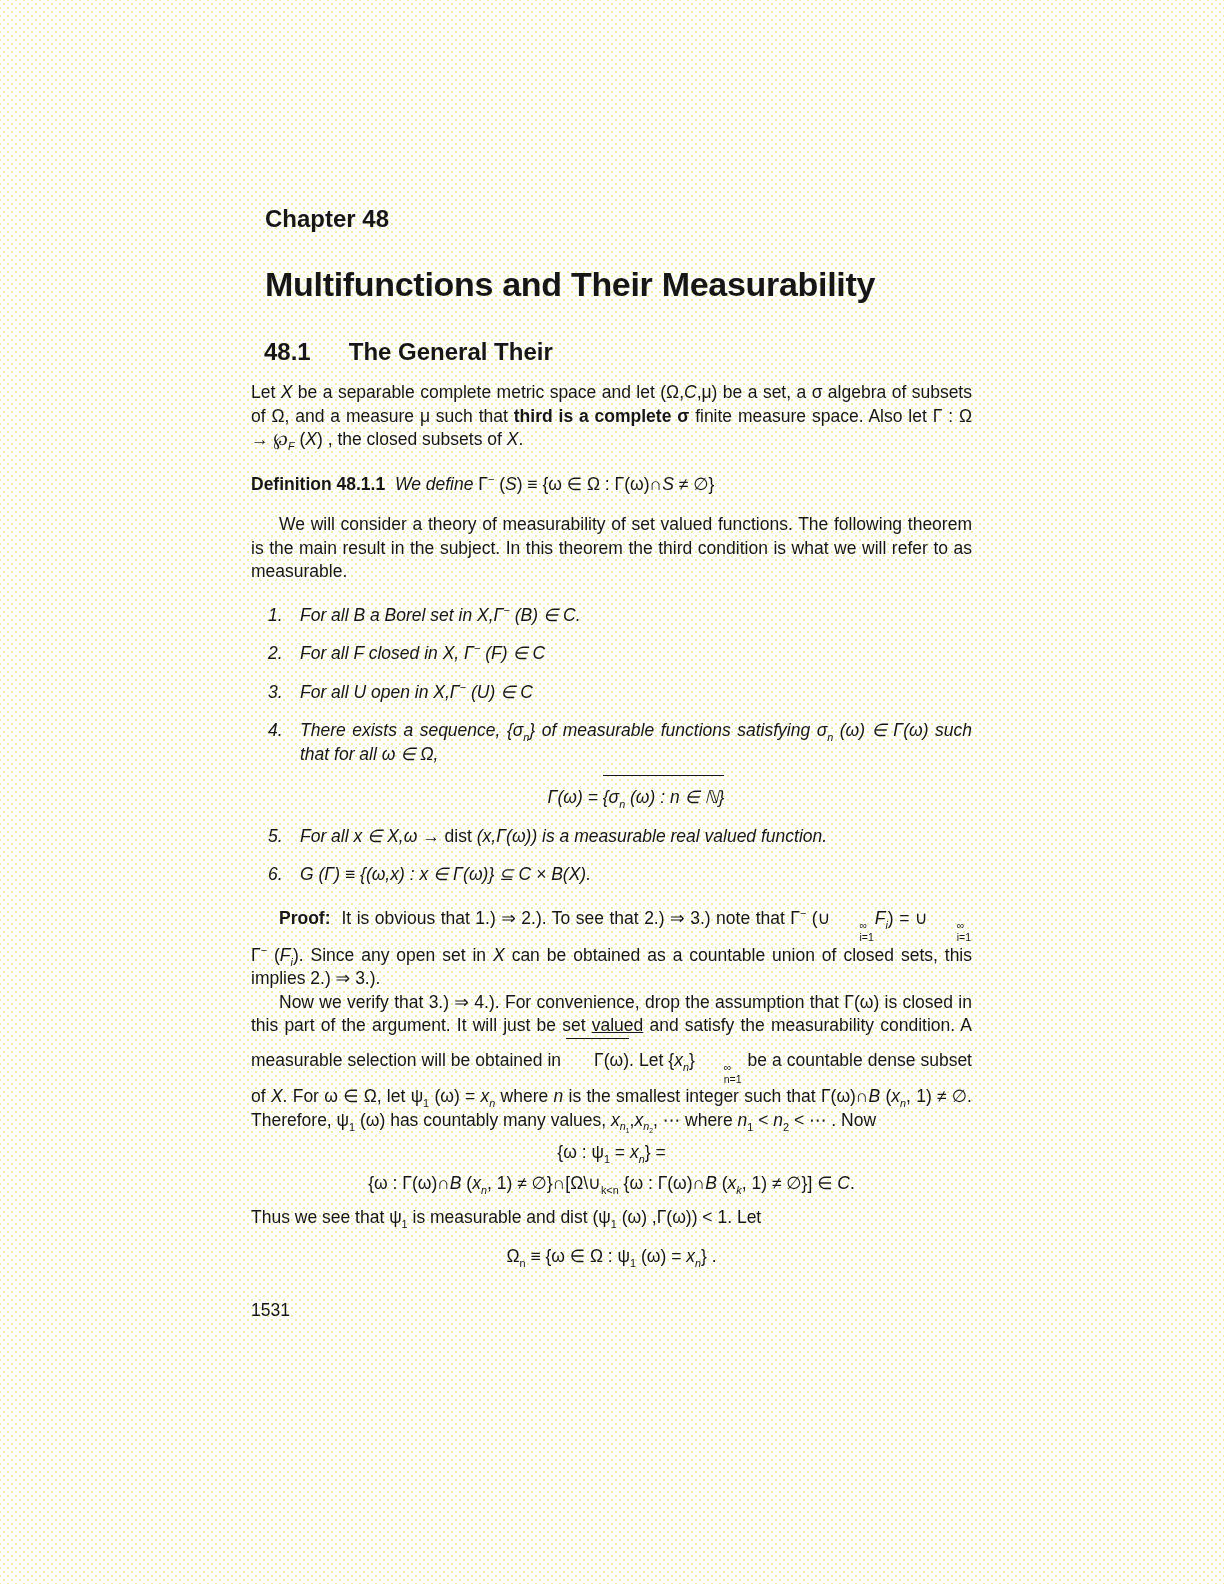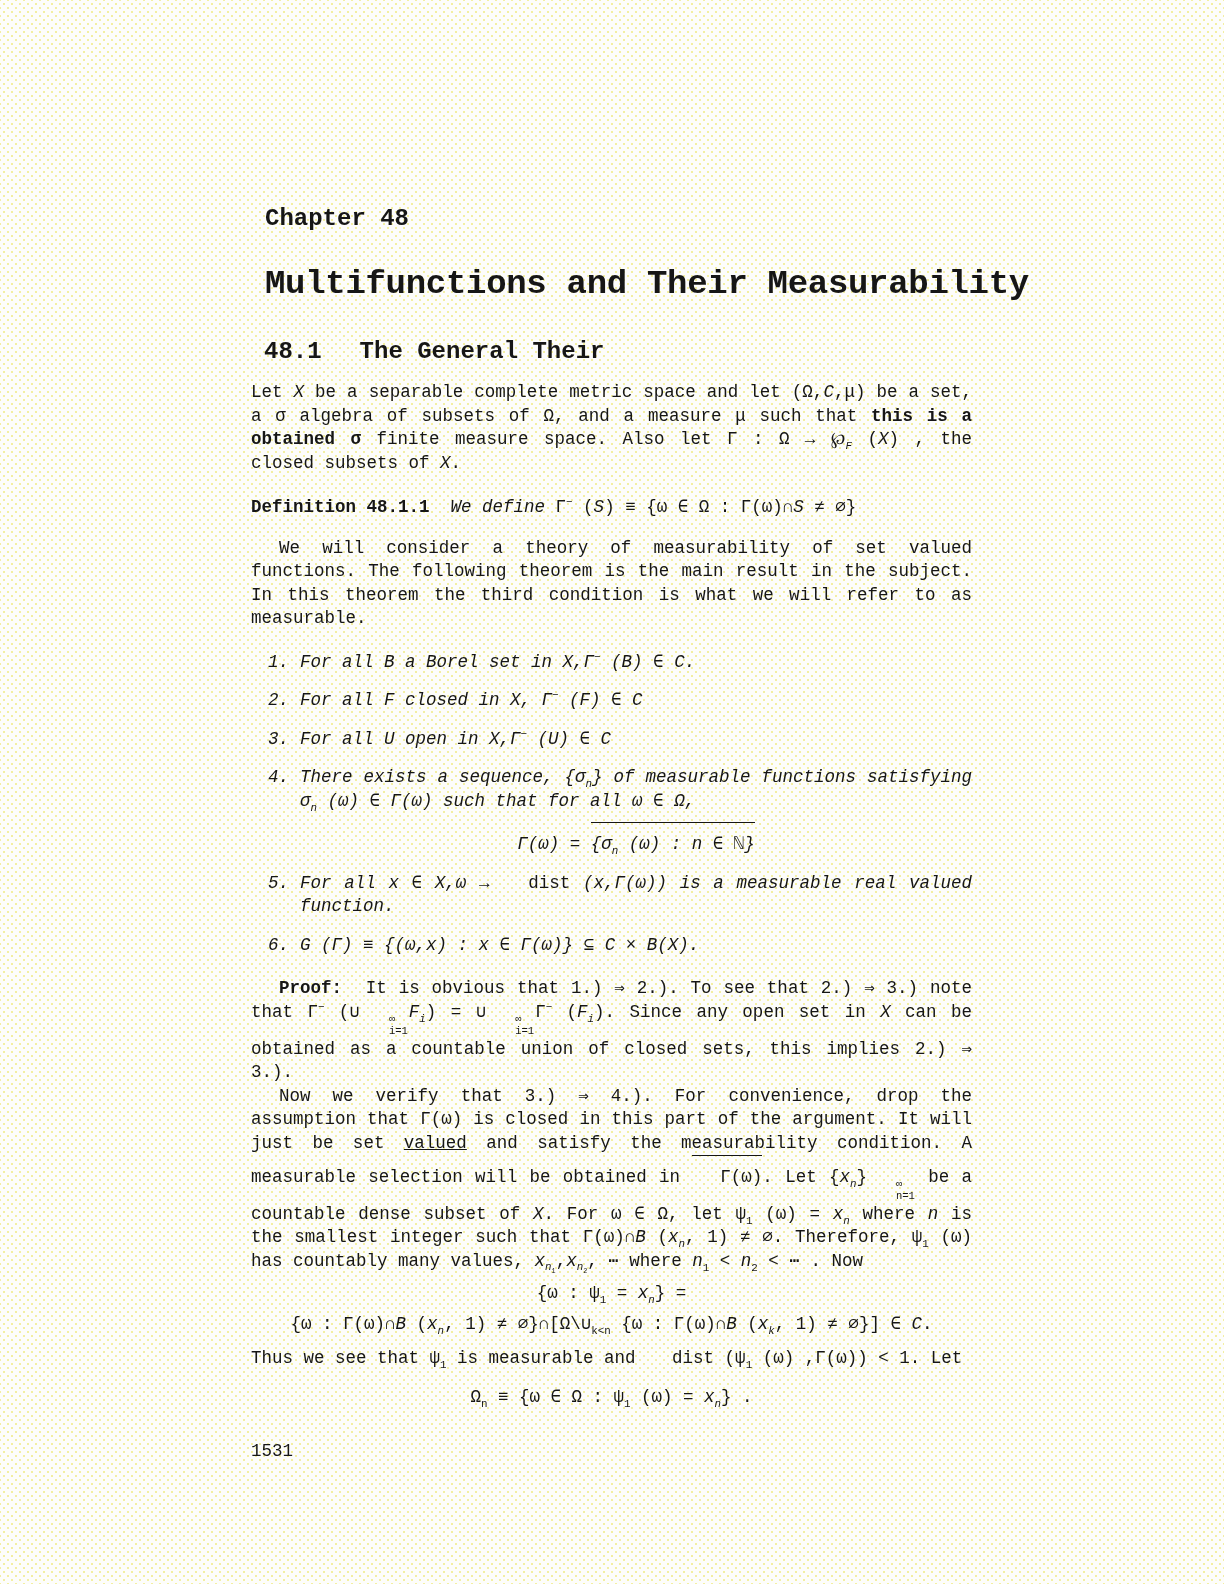--- a/index.html
+++ b/index.html
@@ -2,21 +2,21 @@
 <html><head>
 <meta charset="utf-8">
 <style>
   html,body{margin:0;padding:0;}
   body{width:1224px;height:1584px;}
   .page{
     position:relative;
     width:1224px;height:1584px;
     overflow:hidden;
     color:#161616;
-    font-family:Liberation Mono, monospace;
+    font-family:Liberation Sans, sans-serif;
     background-color:#fdfdfb;
     background-image:
       radial-gradient(circle, #f3efa2 0.9px, rgba(255,255,255,0) 1.2px),
       radial-gradient(circle, #f3efa2 0.9px, rgba(255,255,255,0) 1.2px);
     background-size:8px 8px;
     background-position:0 0, 4px 4px;
   }
   .content{
     box-sizing:border-box;
     width:721px;
@@ -41,21 +41,21 @@
   }
   .section-heading .sec-num{margin-right:38px;}
   p{margin:0;}
   .mt-intro{margin-top:15px;}
   .mt-def{margin-top:21px;}
   .mt-para{margin-top:17px;}
   .mt-thm{margin-top:22px;}
   .indent{text-indent:28px;}
   .bf{font-weight:bold;}
   .it{font-style:italic;}
-  .rm{font-style:normal;margin-left:26px;}
+  .rm{font-style:normal;}
   .scr{font-style:italic;}
   u{text-decoration:underline;}
   sub,sup{font-size:0.62em;line-height:0;}
   .ss{
     display:inline-flex;flex-direction:column;align-items:flex-start;
     vertical-align:-0.5em;font-size:0.6em;line-height:1.12;
     margin-left:1px;margin-right:1px;font-style:normal;
   }
   .ol{display:inline-block;border-top:1.4px solid #161616;padding-top:11px;line-height:1.2;}
   .thm-list{margin-top:20px;font-style:italic;}
@@ -79,21 +79,21 @@
   <div class="content">
 
     <div class="chapter-label">Chapter 48</div>
 
     <div class="chapter-title">Multifunctions and Their Measurability</div>
 
     <div class="section-heading">
       <span class="sec-num">48.1</span><span>The General Their</span>
     </div>
 
-    <p class="mt-intro">Let <i>X</i> be a separable complete metric space and let (Ω,<span class="scr">C</span>,μ) be a set, a σ algebra of subsets of Ω, and a measure μ such that <b>this is a obtained σ</b> finite measure space. Also let Γ : Ω → ℘<sub><i>F</i></sub> (<i>X</i>) , the closed subsets of <i>X</i>.</p>
+    <p class="mt-intro">Let <i>X</i> be a separable complete metric space and let (Ω,<span class="scr">C</span>,μ) be a set, a σ algebra of subsets of Ω, and a measure μ such that <b>third is a complete σ</b> finite measure space. Also let Γ : Ω → ℘<sub><i>F</i></sub> (<i>X</i>) , the closed subsets of <i>X</i>.</p>
 
     <p class="mt-def"><span class="bf">Definition 48.1.1</span>&nbsp; <span><i>We define</i> Γ<sup>−</sup> (<i>S</i>) ≡ {ω ∈ Ω : Γ(ω)∩<i>S</i> ≠ ∅}</span></p>
 
     <p class="mt-para indent">We will consider a theory of measurability of set valued functions.  The following theorem is the main result in the subject. In this theorem the third condition is what we will refer to as measurable.</p>
 
 
     <div class="thm-list">
 
       <div class="li">
         <span class="li-num">1.</span>

